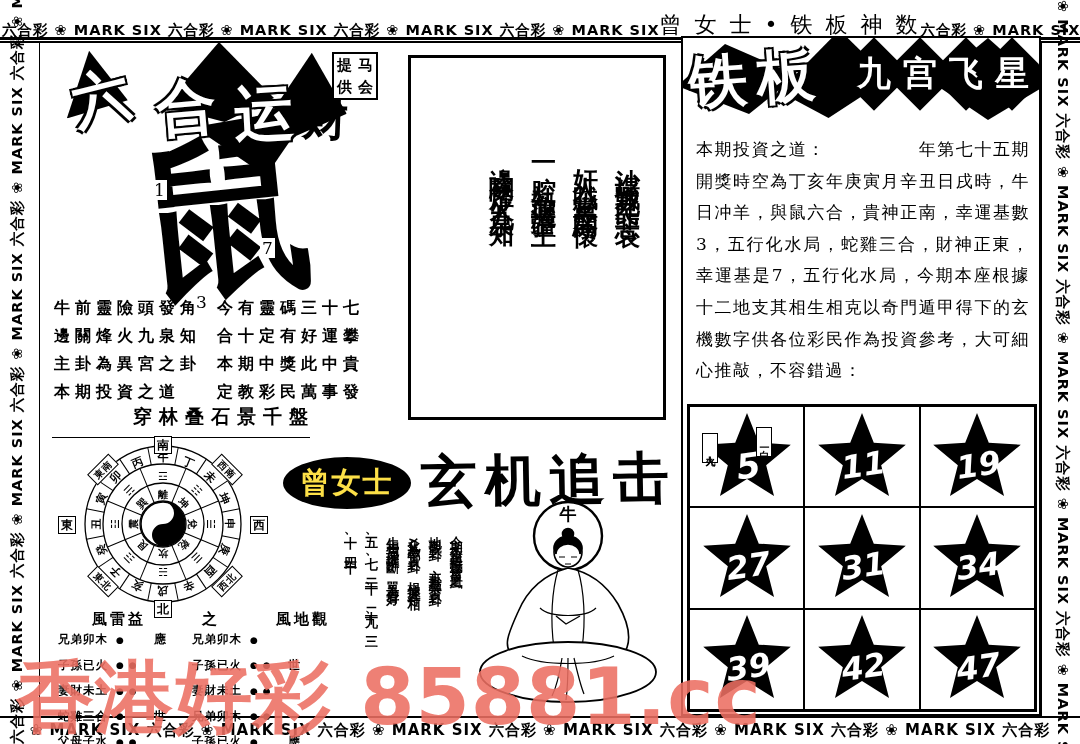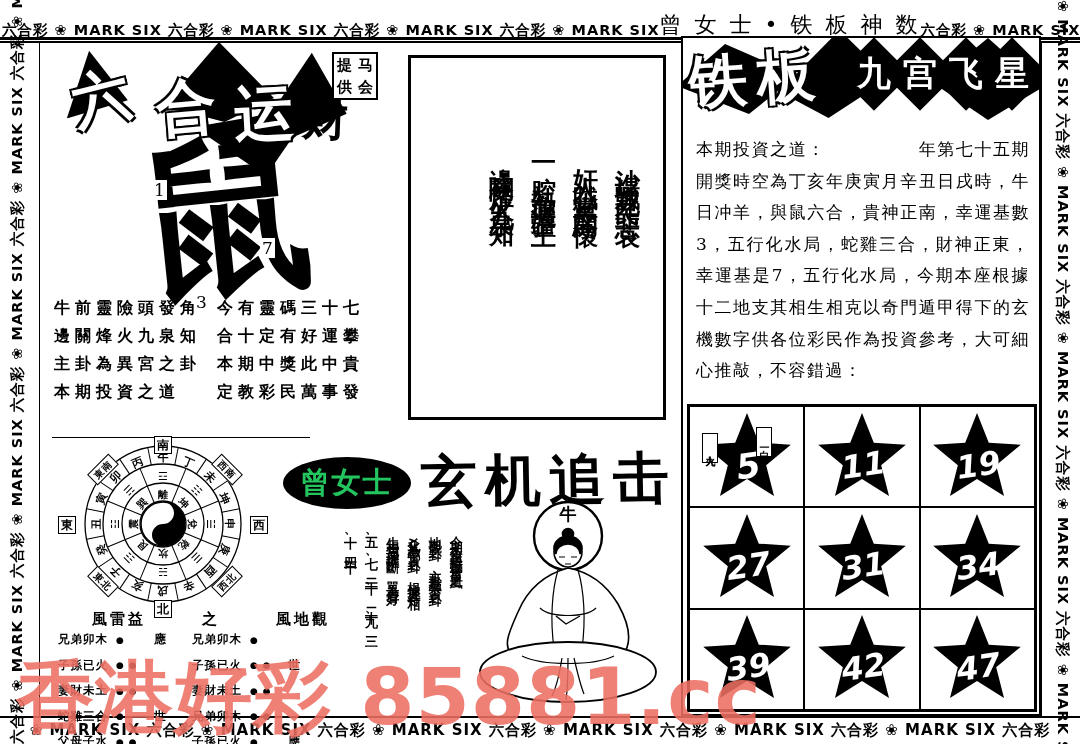--- a/index.html
+++ b/index.html
@@ -54,21 +54,21 @@
   .hex-row .mk { font-size:12px; font-weight:bold; margin-left:8px; }
 
   
   .poem-box { position:absolute; left:408px; top:55px; width:258px; height:365px; border:3px solid #000; background:#fff; }
   .poem-title { margin-top:20px; text-align:center; font-size:27px; font-weight:900; letter-spacing:13px; text-indent:13px; }
   .poem-cols { position:absolute; left:14px; top:78px; right:10px; bottom:14px; writing-mode:vertical-rl; text-orientation:upright; font-family:"DejaVu Serif",serif; font-weight:bold; font-size:25px; letter-spacing:9px; padding-top:12px; }
   .poem-cols div { margin:0 9px; }
 
   
   .mys-title { position:absolute; left:283px; top:445px; width:400px; height:78px; }
-  .mys-badge { position:absolute; left:0; top:12px; width:128px; height:52px; background:#000; border-radius:50%; color:#22c55e; display:flex; align-items:center; justify-content:center; font-size:29px; font-weight:900; letter-spacing:2px; }
+  .mys-badge { position:absolute; left:0; top:12px; width:128px; height:52px; background:#000; border-radius:50%; color:#fde047; display:flex; align-items:center; justify-content:center; font-size:29px; font-weight:900; letter-spacing:2px; }
   .mys-brush { position:absolute; left:138px; top:-2px; font-family:"DejaVu Serif",serif; font-weight:900; font-size:56px; letter-spacing:8px; transform:rotate(-1deg); white-space:nowrap; }
   .mys-text { position:absolute; left:330px; top:526px; width:138px; height:196px; writing-mode:vertical-rl; text-orientation:upright; font-family:"DejaVu Serif",serif; font-weight:bold; font-size:13px; letter-spacing:4px; }
   .mys-text div { margin:0 3.2px; }
 
   
   .buddha { position:absolute; left:462px; top:490px; }
 
   
   .right-panel { position:absolute; left:681px; top:36px; width:360px; height:680px; border:2.5px solid #000; background:#fff; }
   .rp-header { position:relative; height:82px; overflow:hidden; }
@@ -133,20 +133,21 @@
         <span>主卦為異宮之卦</span>
         <span>本期投資之道</span>
       </div>
       <div class="col">
         <span>今有靈碼三十七</span>
         <span>合十定有好運攀</span>
         <span>本期中獎此中貴</span>
         <span>定教彩民萬事發</span>
       </div>
     </div>
+    <div class="lp-caption">穿林叠石景千盤</div>
   </div>
 
   <div class="sep-line"></div>
 
   <div class="wheel">
     <svg width="160" height="160" viewBox="0 0 160 160">
       <g fill="none" stroke="#000" stroke-width="1.3">
         <circle cx="80" cy="80" r="78"></circle>
           <circle cx="80" cy="80" r="60"></circle>
         <circle cx="80" cy="80" r="41"></circle>

